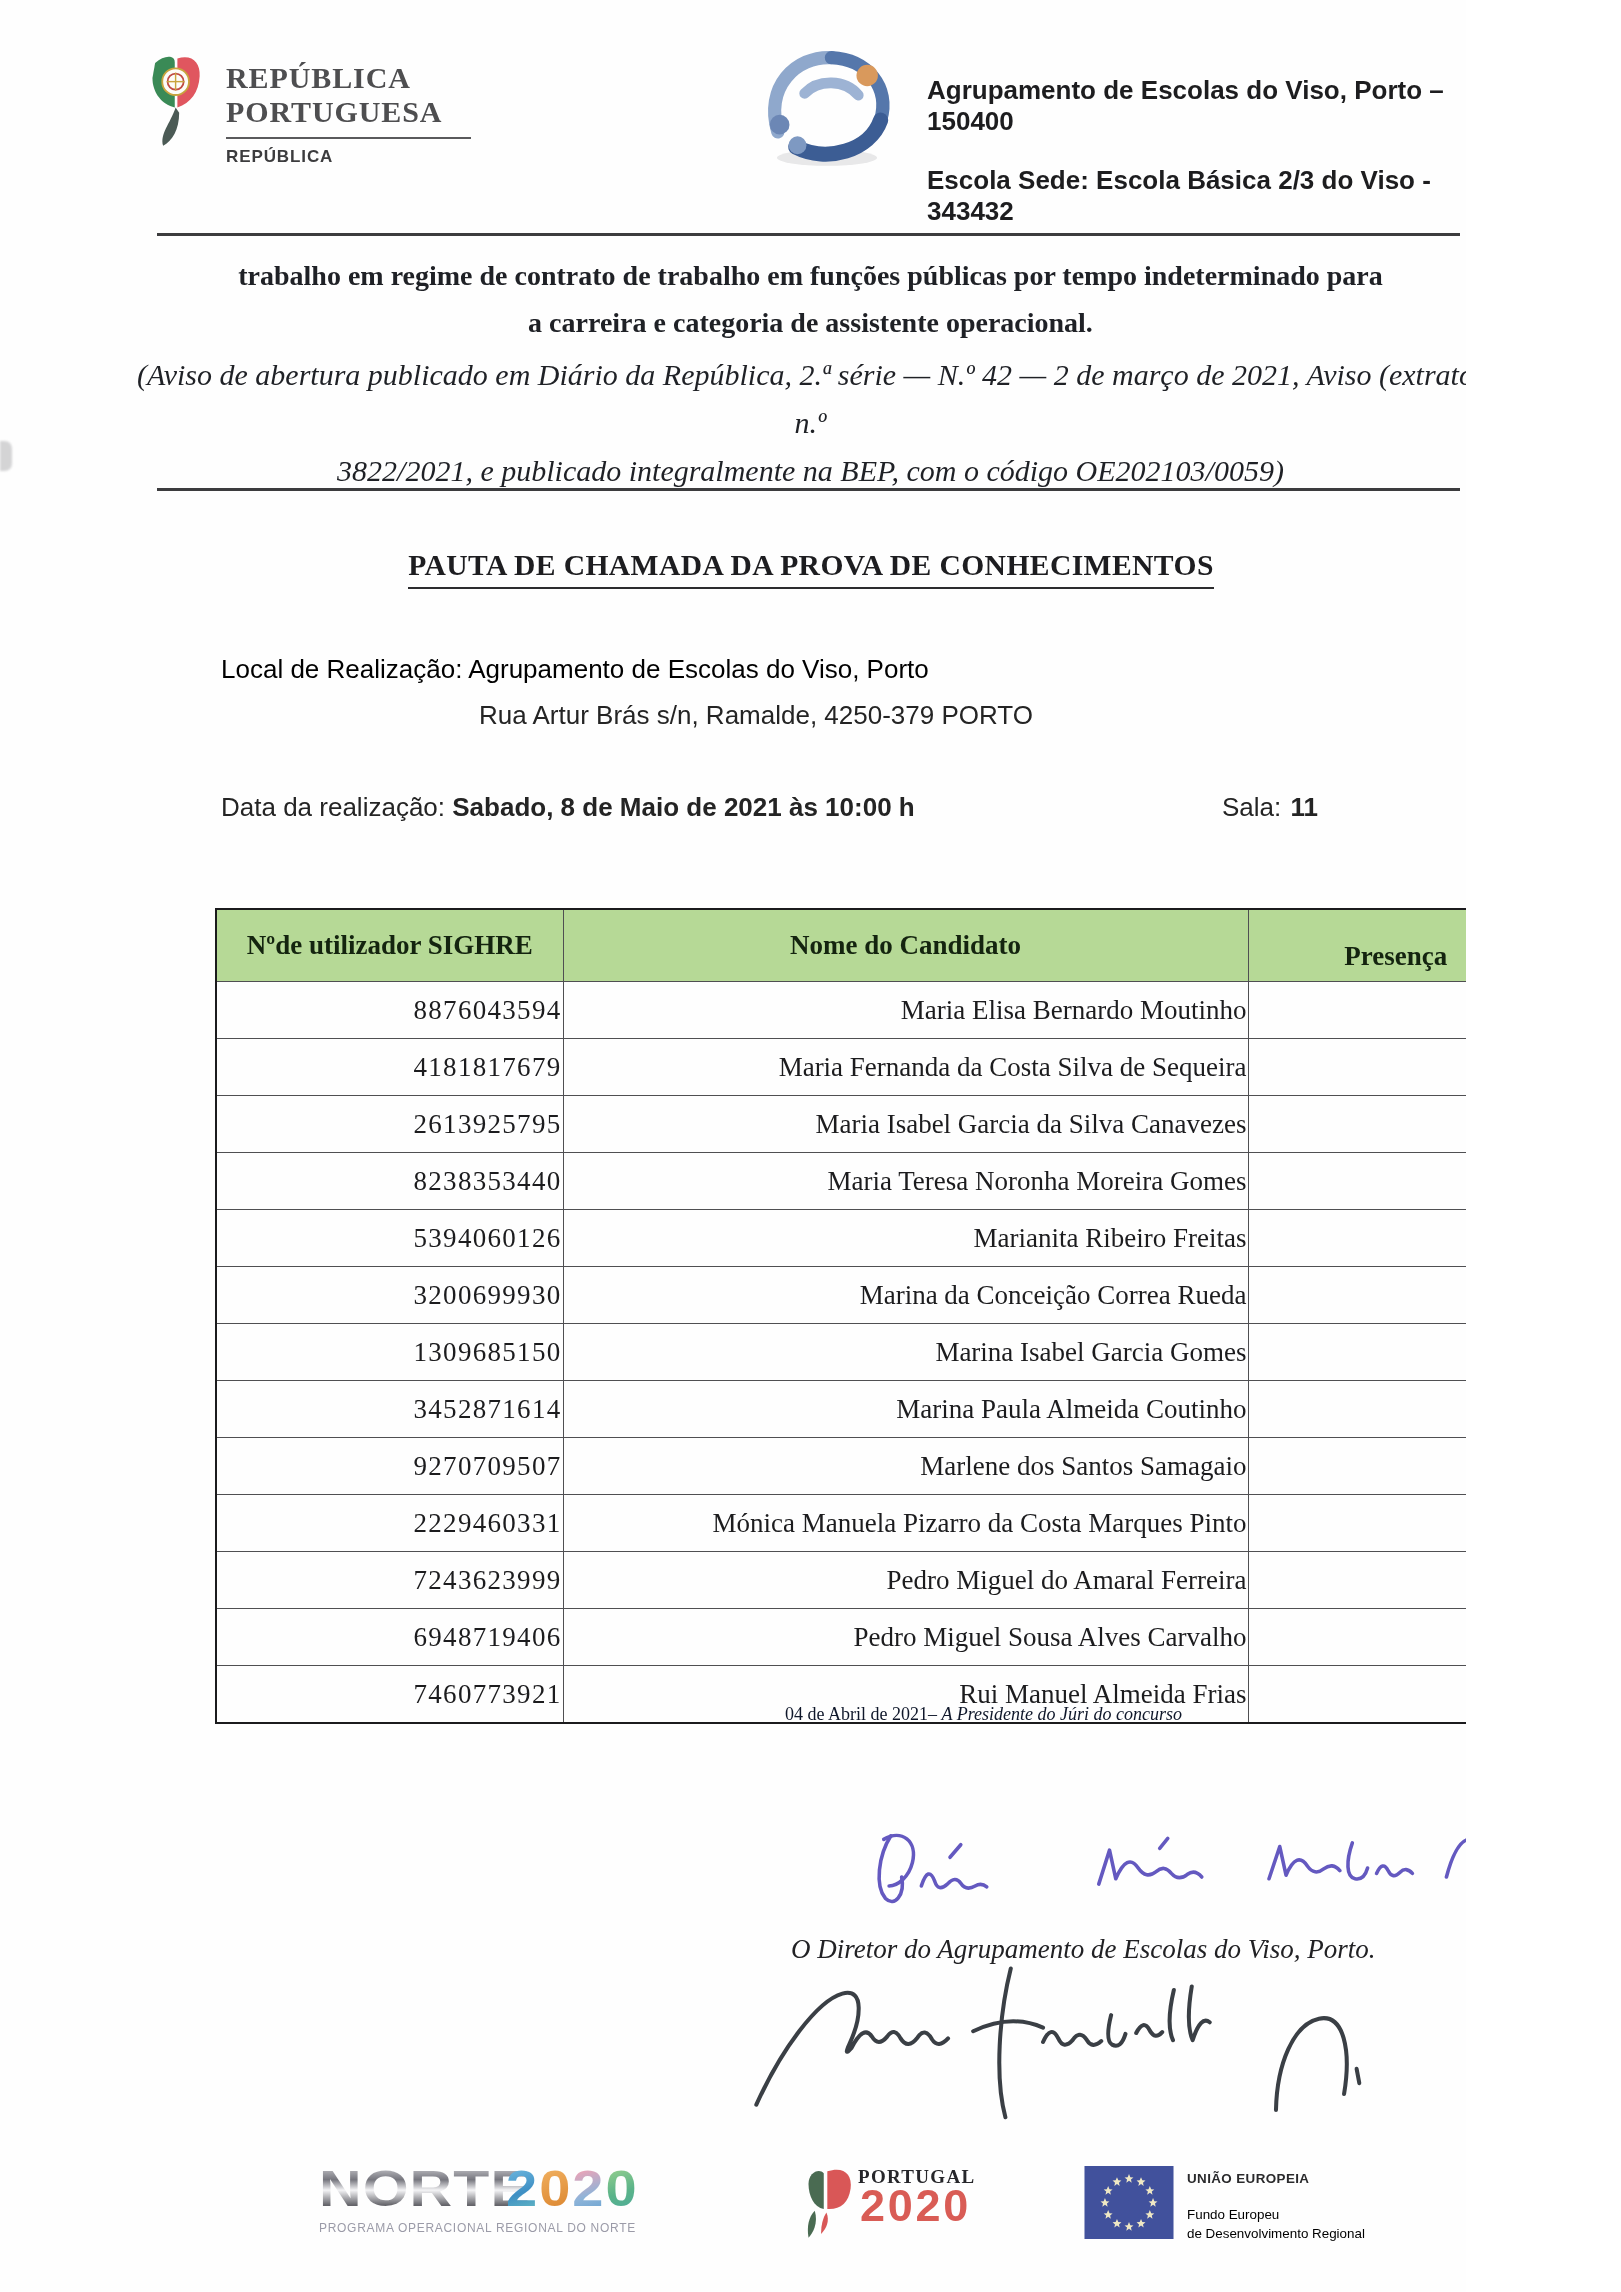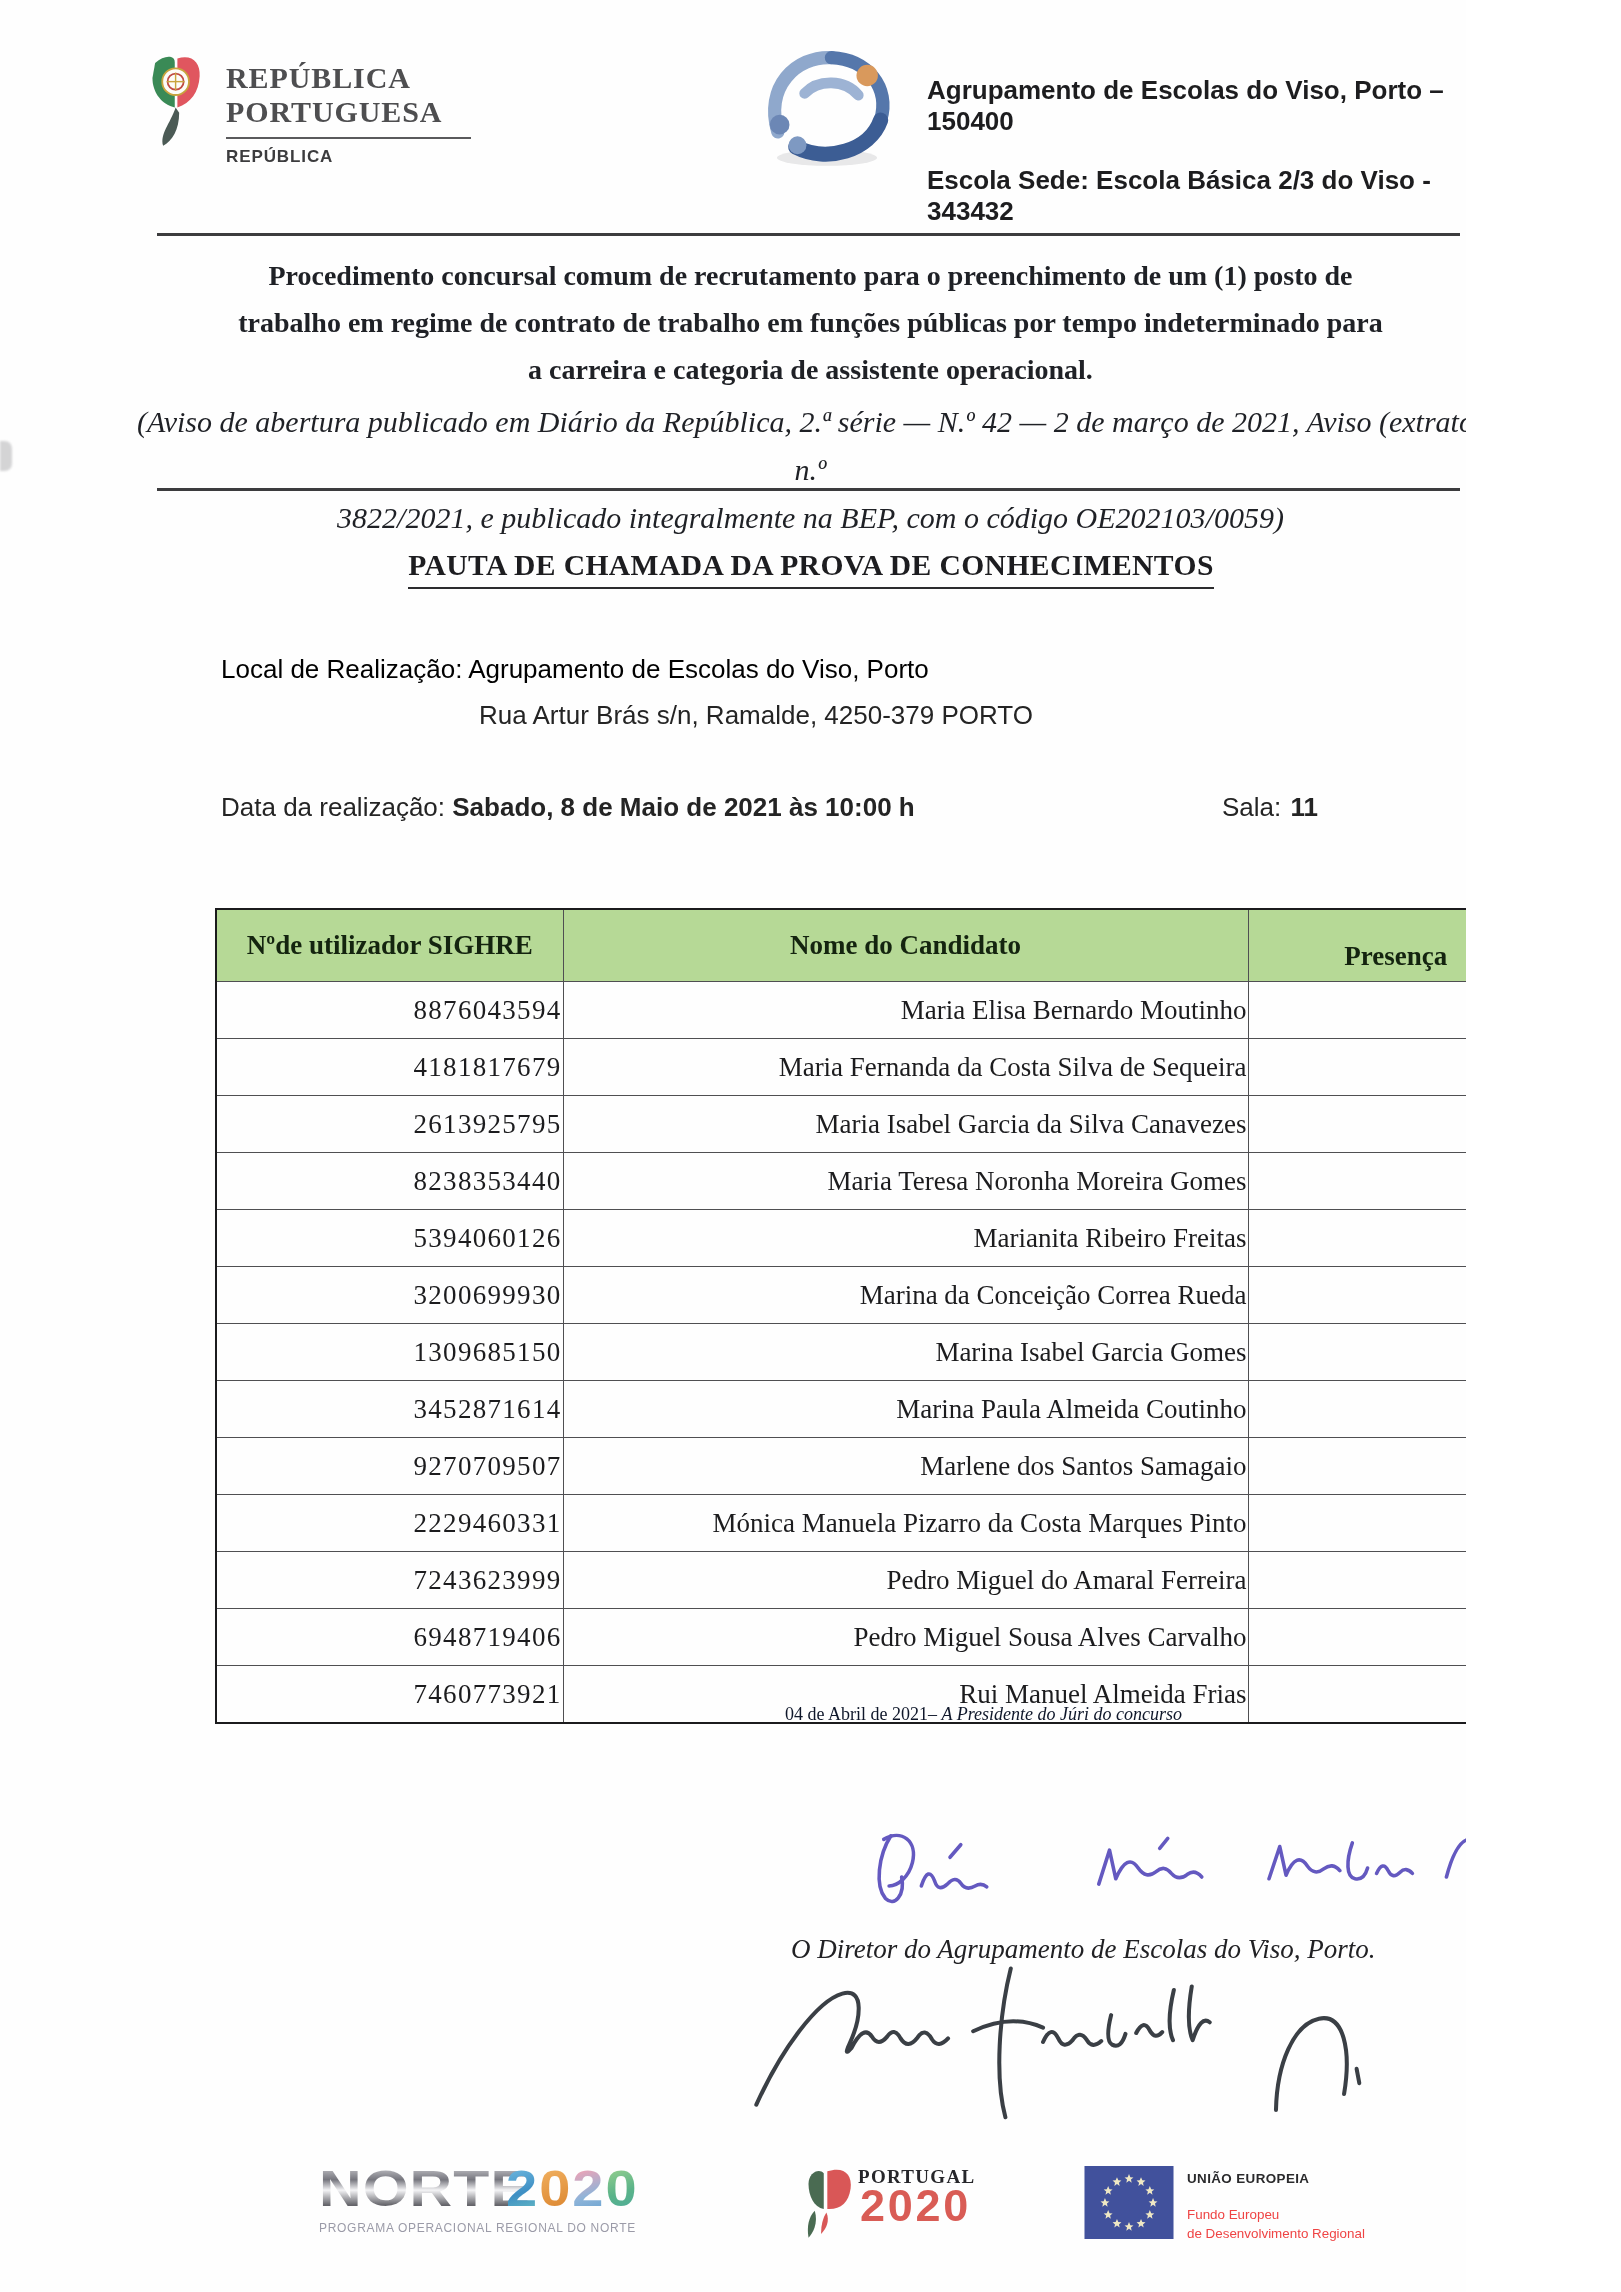--- a/index.html
+++ b/index.html
@@ -63,21 +63,21 @@
   .nd2{background-image:linear-gradient(160deg,#e8a4b8 20%,#8fb4d9 60%,#5e9fce);}
   .nd3{background-image:linear-gradient(160deg,#a8d890,#5ab389 55%,#4aa9a0);}
   .norte-sub{font-family:"Liberation Sans",sans-serif;font-size:12px;color:#9b9ba8;
       letter-spacing:0.7px;margin-top:2.7px;}
   .pt-name{left:858px;top:2166px;font-size:19px;font-weight:bold;letter-spacing:1.3px;color:#26262a;}
   .pt-year{left:860px;top:2180px;font-family:"Liberation Sans",sans-serif;font-size:45px;
       font-weight:bold;letter-spacing:2.7px;color:#d95c55;}
   .eu-title{left:1187px;top:2171px;font-family:"Liberation Sans",sans-serif;font-size:13.4px;
       font-weight:bold;letter-spacing:0.4px;color:#2a2a2c;}
   .eu-sub{left:1187px;top:2205px;font-family:"Liberation Sans",sans-serif;font-size:13.4px;
-      line-height:19px;color:#ef4444;}
+      line-height:19px;color:#000000;}
 
   
   .dot{position:absolute;background:#3c3c40;border-radius:50%;}
   .lightdot{position:absolute;background:#b9b9bd;border-radius:50%;}
   .smudge{left:0;top:441px;width:11.6px;height:30px;background:#c3c3c5;border-radius:0 7.2px 7.2px 0;
           filter:blur(0.9px);opacity:.7;}
   .dash{position:absolute;background:#cfcfd2;height:2.7px;border-radius:1.8px;opacity:.8;}
 </style>
 </head>
 <body>
@@ -126,21 +126,20 @@
     <div class="dot" style="left:54px;top:54px;width:2.7px;height:2.7px;opacity:.6"></div>
     <div class="dot" style="left:77px;top:27px;width:1.8px;height:1.8px;opacity:.6"></div>
     <div class="dot" style="left:95px;top:70px;width:4.5px;height:3.6px"></div>
     <div class="dot" style="left:134px;top:63px;width:2.7px;height:2.7px;opacity:.6"></div>
     <div class="dot" style="left:115px;top:56px;width:1.8px;height:1.8px;opacity:.6"></div>
   </div>
   <div class="abs smudge"></div>
 
   <div class="abs rule" style="top:233px"></div>
   <div class="abs intro">
-    <div class="intro-bold">Procedimento concursal comum de recrutamento para o preenchimento de um (1) posto de</div>
     <div class="intro-bold">trabalho em regime de contrato de trabalho em funções públicas por tempo indeterminado para</div>
     <div class="intro-bold">a carreira e categoria de assistente operacional.</div>
     <div class="intro-notice">(Aviso de abertura publicado em Diário da República, 2.ª série — N.º 42 — 2 de março de 2021, Aviso (extrato) n.º</div>
     <div class="intro-notice" style="margin-top:0">3822/2021, e publicado integralmente na BEP, com o código OE202103/0059)</div>
   </div>
   <div class="abs rule" style="top:488px"></div>
 
   <div class="abs heading-wrap">
     <span class="heading">PAUTA DE CHAMADA DA PROVA DE CONHECIMENTOS</span>
   </div>

